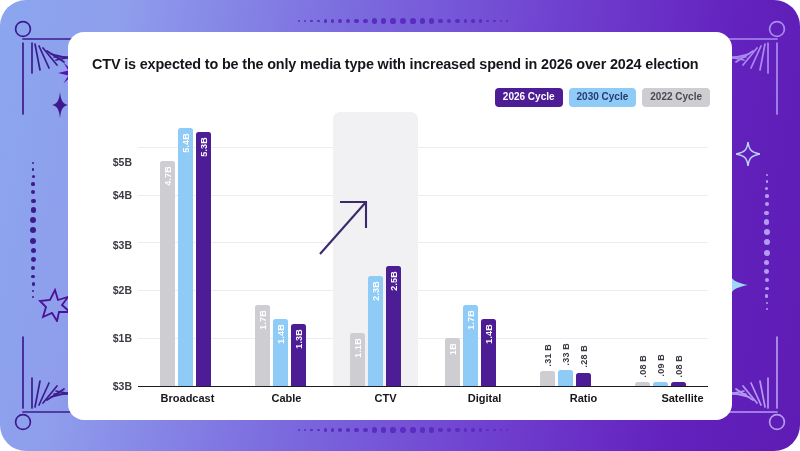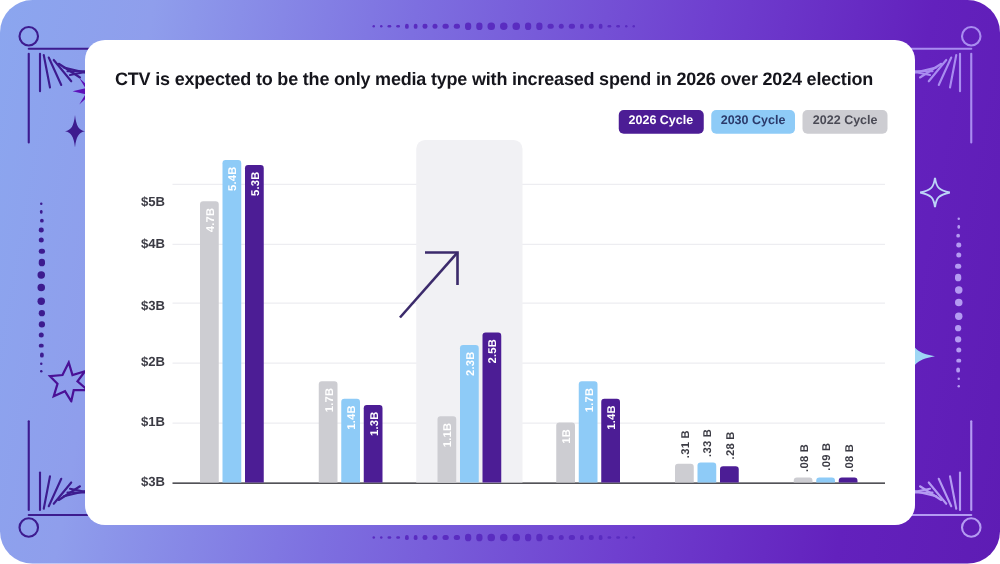--- a/index.html
+++ b/index.html
@@ -492,15 +492,23 @@
             </div>
             <div class="bar-wrap">
               <div class="bar" style="height: 3.82857px; background: rgb(76, 29, 149);">
                 <div class="bar-val outside">.08 B</div>
               </div>
             </div>
           </div>
         </div>
     </div>
 
+    <div class="cat-labels" id="cats">
+        <div class="cat-label">Broadcast</div>
+        <div class="cat-label">Cable</div>
+        <div class="cat-label">CTV</div>
+        <div class="cat-label">Digital</div>
+        <div class="cat-label">Ratio</div>
+        <div class="cat-label">Satellite</div>
+      </div>
 
   </div>
 </div>
 
 </body></html>

